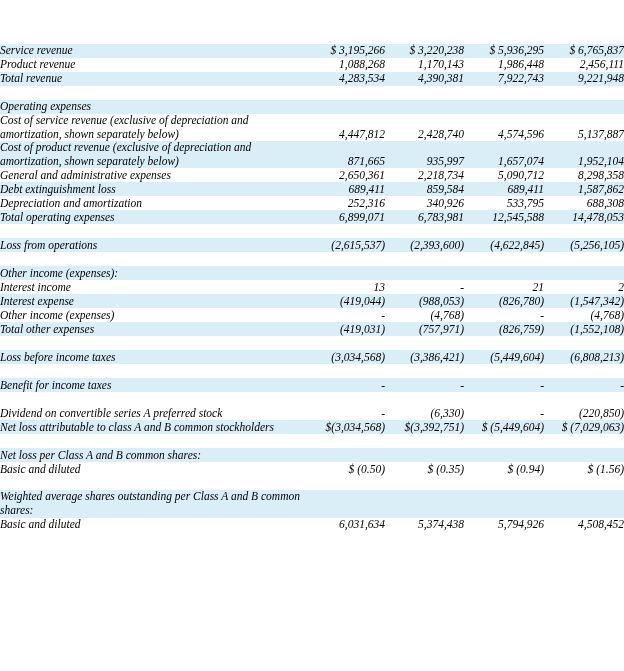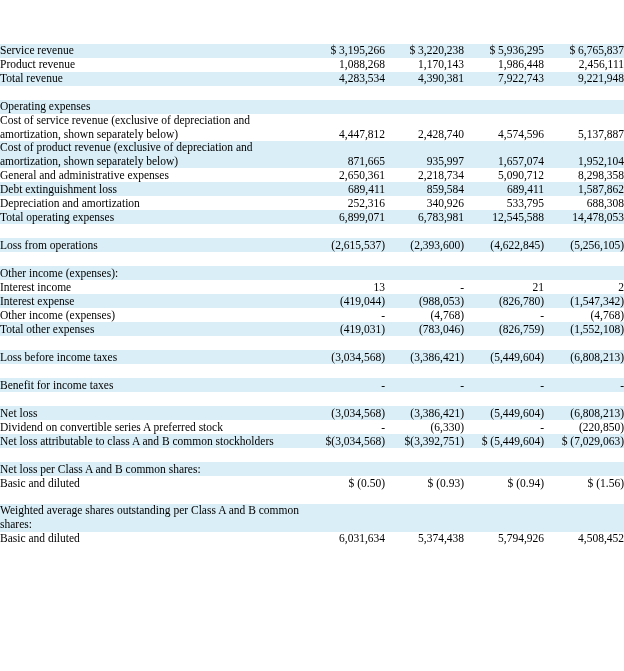--- a/index.html
+++ b/index.html
@@ -14,20 +14,21 @@
     font-size: 11.5px;
     color: #000000;
     overflow: hidden;
   }
   .sheet {
     position: relative;
     width: 624px;
     height: 671px;
     box-sizing: border-box;
     padding-top: 44px;
+    font-style: italic;
   }
   table.fin {
     width: 624px;
     border-collapse: collapse;
     table-layout: fixed;
   }
   table.fin td {
     padding: 0;
     vertical-align: bottom;
     line-height: 13.6px;
@@ -198,21 +199,21 @@
         <tr class="plain">
           <td class="lbl ind1">Other income (expenses)</td>
           <td class="num ul-single">-</td>
           <td class="num ul-single">(4,768)</td>
           <td class="num ul-single">-</td>
           <td class="num ul-single">(4,768)</td>
         </tr>
         <tr class="shade">
           <td class="lbl ind2">Total other expenses</td>
           <td class="num ul-single">(419,031)</td>
-          <td class="num ul-single">(783,046)</td>
+          <td class="num ul-single">(757,971)</td>
           <td class="num ul-single">(826,759)</td>
           <td class="num ul-single">(1,552,108)</td>
         </tr>
         <tr class="plain spacer">
           <td class="lbl"></td>
           <td class="num"></td>
           <td class="num"></td>
           <td class="num"></td>
           <td class="num"></td>
         </tr>
@@ -237,27 +238,20 @@
           <td class="num ul-single">-</td>
           <td class="num ul-single">-</td>
         </tr>
         <tr class="plain spacer">
           <td class="lbl"></td>
           <td class="num"></td>
           <td class="num"></td>
           <td class="num"></td>
           <td class="num"></td>
         </tr>
-        <tr class="shade">
-          <td class="lbl ind1">Net loss</td>
-          <td class="num">(3,034,568)</td>
-          <td class="num">(3,386,421)</td>
-          <td class="num">(5,449,604)</td>
-          <td class="num">(6,808,213)</td>
-        </tr>
         <tr class="plain">
           <td class="lbl ind1">Dividend on convertible series A preferred stock</td>
           <td class="num ul-single">-</td>
           <td class="num ul-single">(6,330)</td>
           <td class="num ul-single">-</td>
           <td class="num ul-single">(220,850)</td>
         </tr>
         <tr class="shade">
           <td class="lbl ind1 wrapcell">Net loss attributable to class A and B common stockholders</td>
           <td class="num ul-double">$(3,034,568)</td>
@@ -275,21 +269,21 @@
         <tr class="shade">
           <td class="lbl">Net loss per Class A and B common shares:</td>
           <td class="num"></td>
           <td class="num"></td>
           <td class="num"></td>
           <td class="num"></td>
         </tr>
         <tr class="plain">
           <td class="lbl ind1">Basic and diluted</td>
           <td class="num ul-double">$          (0.50)</td>
-          <td class="num ul-double">$          (0.93)</td>
+          <td class="num ul-double">$          (0.35)</td>
           <td class="num ul-double">$          (0.94)</td>
           <td class="num ul-double">$          (1.56)</td>
         </tr>
         <tr class="plain spacer">
           <td class="lbl"></td>
           <td class="num"></td>
           <td class="num"></td>
           <td class="num"></td>
           <td class="num"></td>
         </tr>

